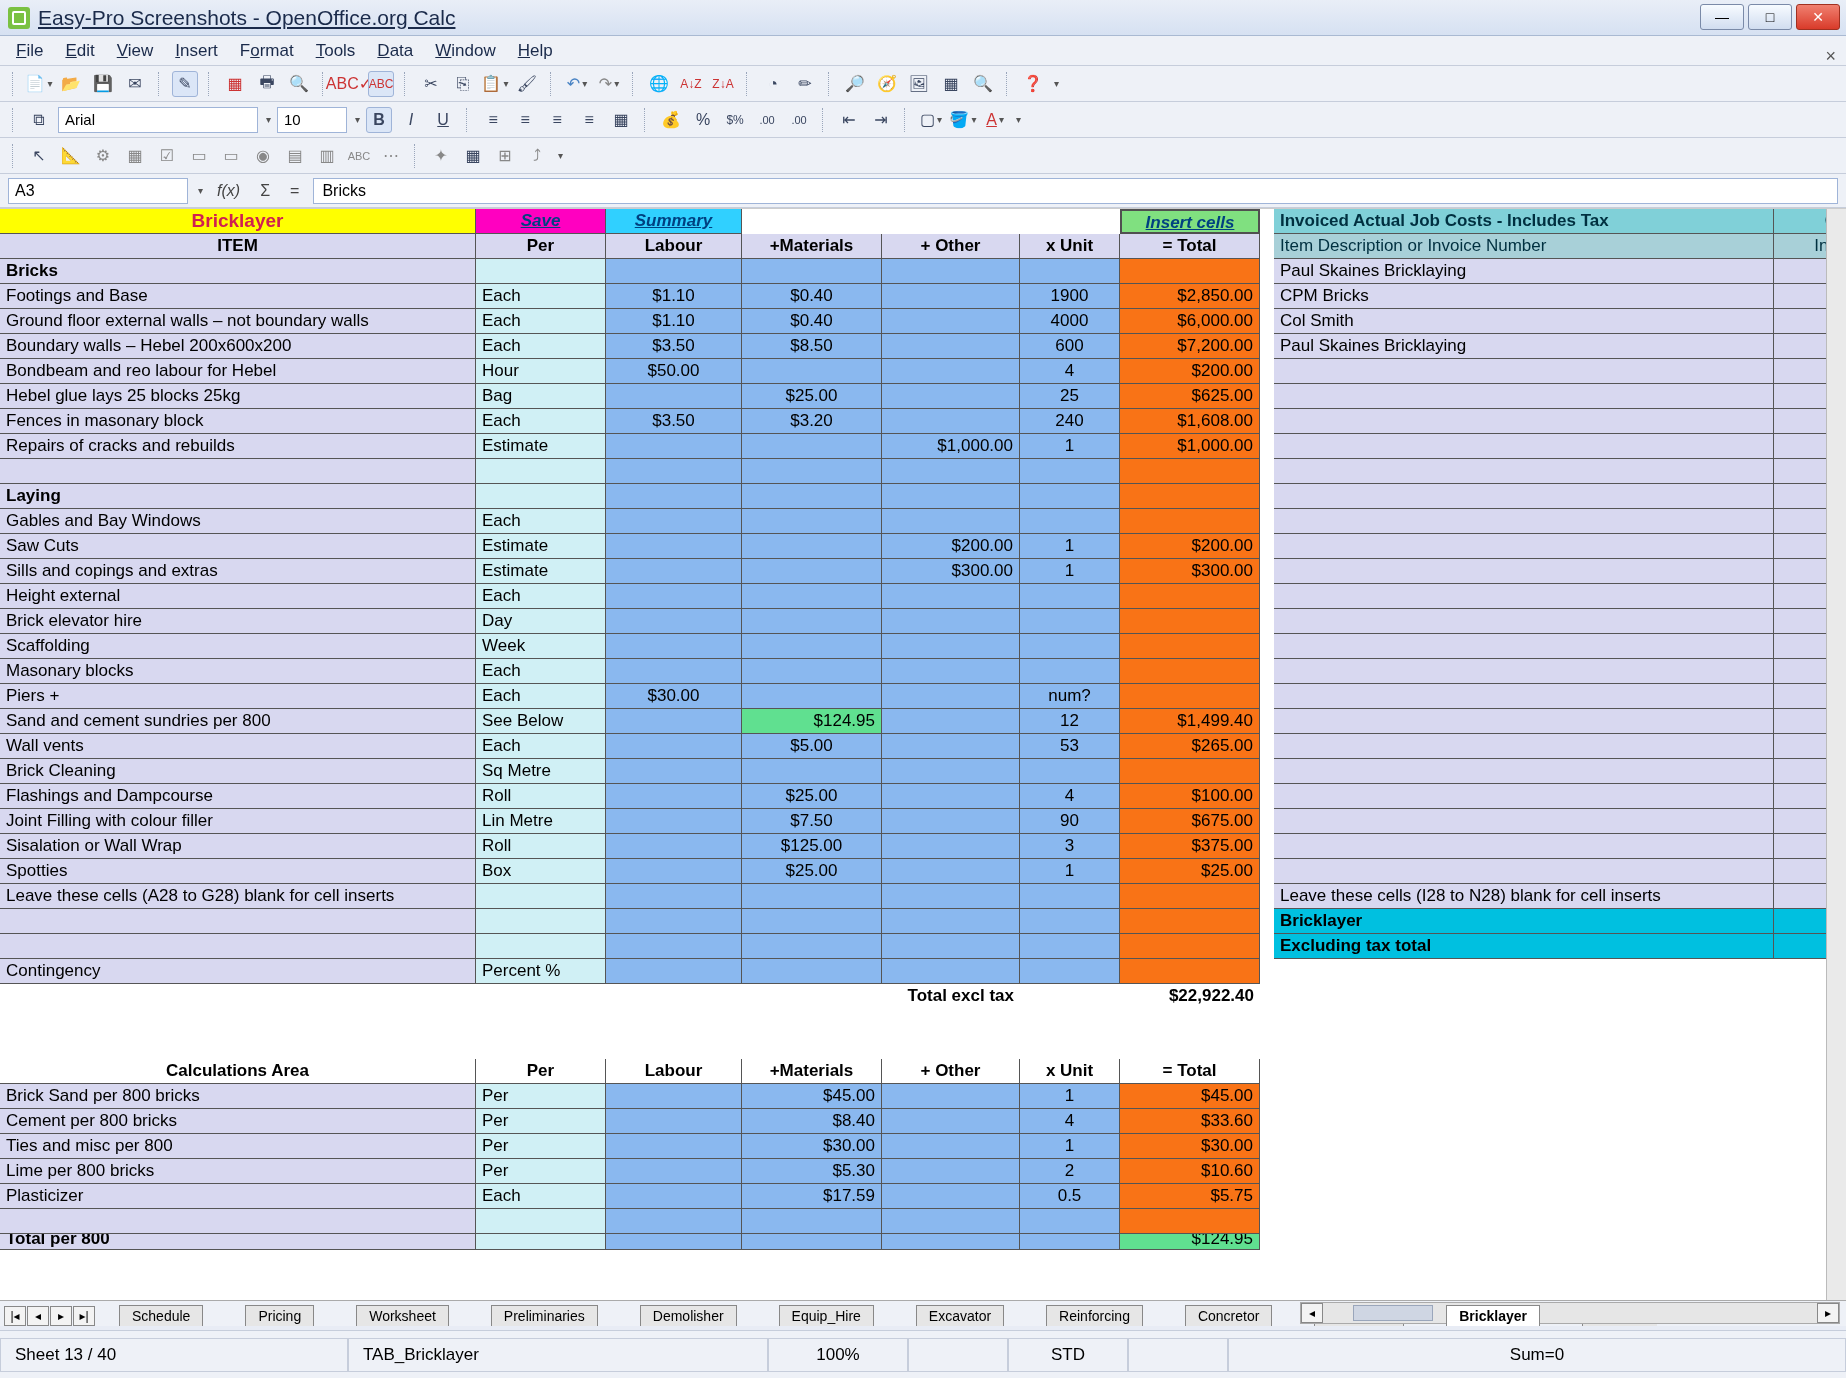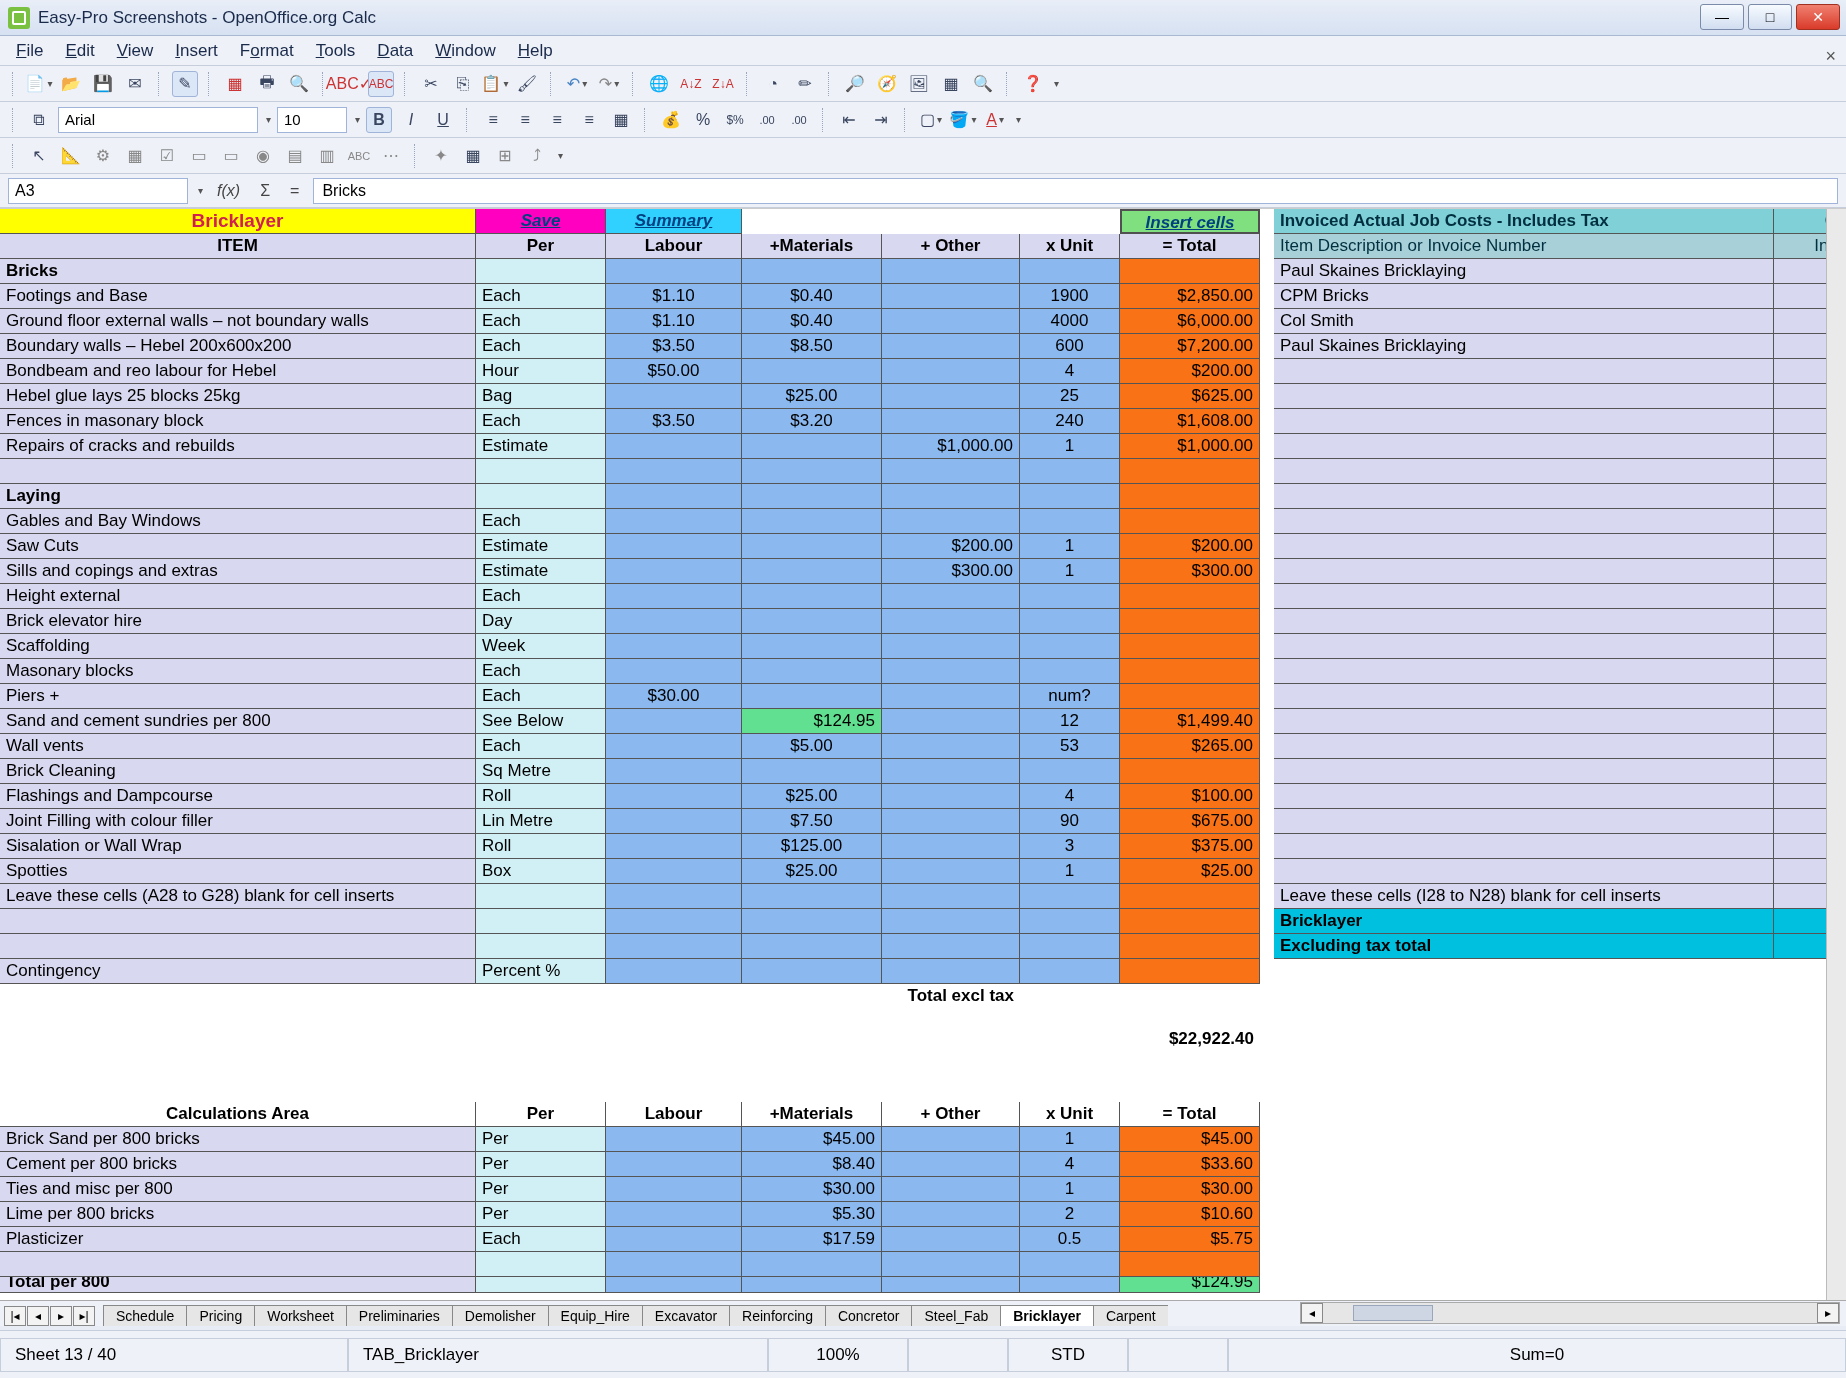--- a/index.html
+++ b/index.html
@@ -1,21 +1,21 @@
 <!DOCTYPE html>
 <html><head>
 <meta charset="utf-8">
 <style>
   * { box-sizing: border-box; margin: 0; padding: 0; }
   body { font-family: Tahoma, Arial, sans-serif; font-size: 15px; background:#e8ecf5; overflow:hidden; width:1846px; height:1378px; position:relative;}
   
   .titlebar { height:36px; background:linear-gradient(#e9eef7,#d6e1f2); display:flex; align-items:center; padding:0 8px; border-bottom:1px solid #a9b9d2;}
   .titlebar .appicon{width:22px;height:22px;background:#7ac142;border-radius:3px;display:inline-block;margin-right:8px;position:relative;}
   .titlebar .appicon::after{content:"";position:absolute;inset:4px;border:2px solid #fff;border-radius:2px;}
-  .titlebar .title{color:#1a2a4a;font-size:17px;}
+  .titlebar .title{color:#1a2a4a;font-size:21px;text-decoration:underline;}
   .winbtns{position:absolute;right:6px;top:4px;display:flex;gap:4px;}
   .winbtn{width:44px;height:26px;border:1px solid #7a8aa8;border-radius:3px;display:flex;align-items:center;justify-content:center;background:linear-gradient(#f7fbff,#d1ddf0);font-size:14px;}
   .winbtn.close{background:linear-gradient(#f08070,#d93b2a);color:#fff;border-color:#a03020;}
   
   .doc-close{position:absolute;right:10px;top:46px;font-size:18px;color:#555;}
   
   .menubar{height:30px;background:#eef1f7;display:flex;align-items:center;gap:2px;padding:0 6px;border-bottom:1px solid #c6cddb;}
   .menubar span{padding:3px 10px;font-size:17px;color:#1a2a4a;}
   .menubar span u{text-decoration:underline;}
   
@@ -58,21 +58,21 @@
   .c{text-align:center;}
   .gap-col{background:#fff;border:none;}
   .blank{background:#fff;}
   .dblunder{border-top:2px solid #000;border-bottom:4px double #000;}
   .green-cell{background:#60e090 !important;}
   .calc-hdr{font-weight:bold;text-align:center;background:#fff;}
   
   .tabstrip{position:absolute;bottom:52px;left:0;right:0;height:26px;background:#eef1f7;display:flex;align-items:flex-end;border-top:1px solid #aaa;}
   .tabnav{display:flex;gap:1px;padding:0 4px;}
   .tabnav .nb{width:22px;height:20px;border:1px solid #888;background:#f3f3f3;font-size:12px;display:flex;align-items:center;justify-content:center;}
-  .tabs{display:flex;margin-left:4px;overflow:hidden;}
+  .tabs{display:flex;margin-left:20px;overflow:hidden;gap:43px;}
   .tab{padding:2px 12px;font-size:14px;border:1px solid #888;border-bottom:none;background:#e6e6e6;margin-right:-1px;position:relative;}
   .tab.active{background:#fff;font-weight:bold;z-index:2;}
   .hscroll{position:absolute;right:6px;bottom:54px;width:540px;height:22px;background:#e6e6e6;border:1px solid #aaa;display:flex;align-items:center;}
   .hscroll .arrow{width:22px;height:20px;border:1px solid #888;background:#f3f3f3;font-size:12px;display:flex;align-items:center;justify-content:center;}
   .hscroll .thumb{width:80px;height:16px;background:#cfd6e3;border:1px solid #9aa6bb;margin-left:30px;}
   
   .statusbar{position:absolute;bottom:0;left:0;right:0;height:48px;background:#eef1f7;border-top:1px solid #c6cddb;display:flex;align-items:center;font-size:17px;}
   .status-cell{border:1px solid #c6cddb;padding:4px 14px;height:34px;display:flex;align-items:center;}
   
   .vscroll{position:absolute;right:0;top:0;width:20px;height:100%;background:#eaeaea;border-left:1px solid #bbb;}
@@ -521,21 +521,21 @@
       <div class="cell rowD"></div>
       <div class="cell gap-col"></div>
       <div class="cell blank" style="border: none;"></div>
       <div class="cell blank" style="border: none;"></div>
       <div class="cell blank" style="border: none;"></div>
       <div class="cell blank" style="border: none;"></div>
       <div class="cell blank" style="border: none;"></div>
       <div class="cell blank" style="border: none;"></div>
       <div class="cell blank" style="border: none; font-weight: bold; text-align: right;">Total excl tax</div>
       <div class="cell blank" style="border: none;"></div>
-      <div class="cell blank r dblunder" style="border: none; font-weight: bold; margin-top: 43px;">$22,922.40</div>
+      <div class="cell blank r dblunder" style="border: none; font-weight: bold;">$22,922.40</div>
       <div class="cell gap-col"></div>
       <div class="cell blank" style="border: none;"></div>
       <div class="cell blank" style="border: none;"></div>
       <div class="cell blank" style="border: none;"></div>
       <div class="cell blank" style="border: none;"></div>
       <div class="cell blank" style="border: none;"></div>
       <div class="cell blank" style="border: none;"></div>
       <div class="cell blank" style="border: none;"></div>
       <div class="cell blank" style="border: none;"></div>
       <div class="cell blank" style="border: none;"></div>

